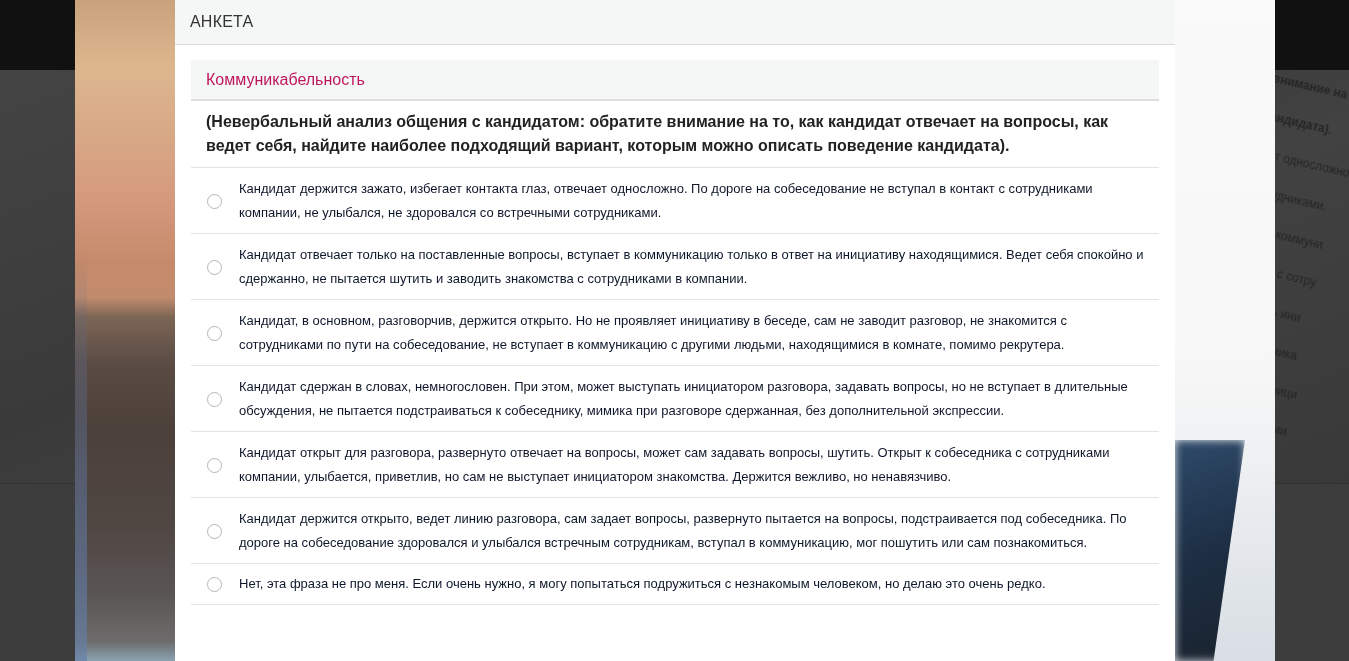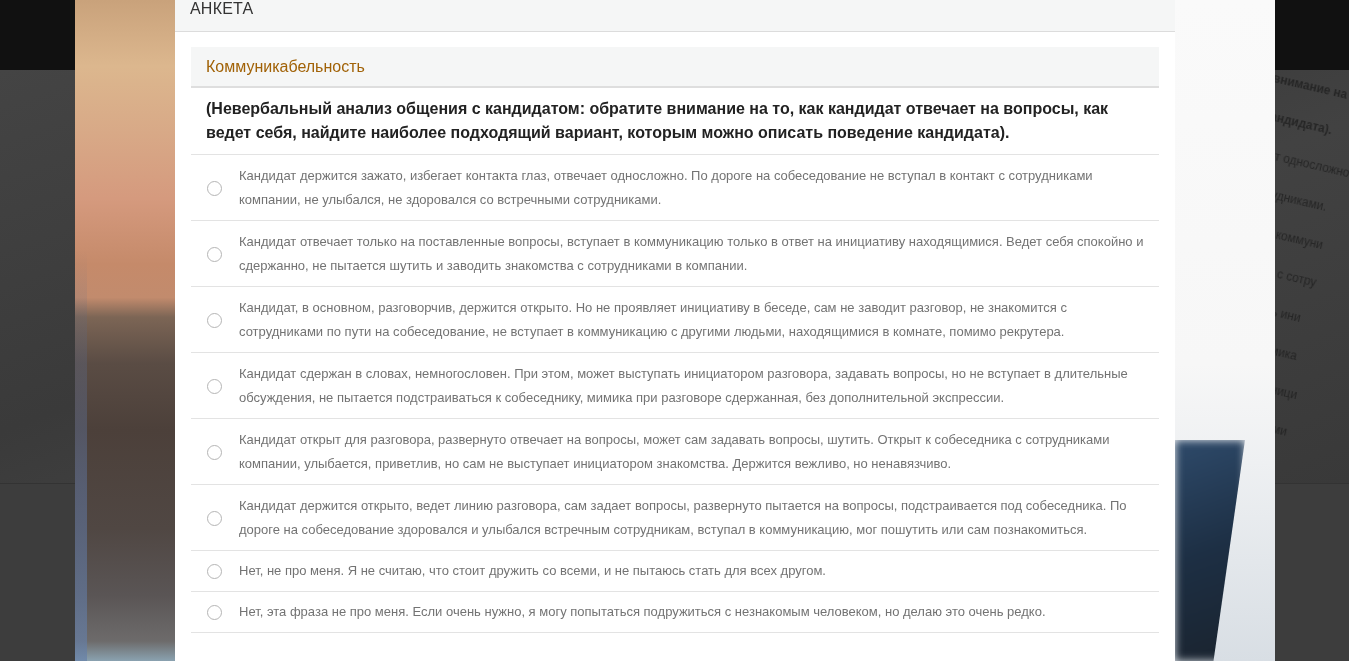--- a/index.html
+++ b/index.html
@@ -64,47 +64,47 @@
       clip-path: polygon(0 0, 100% 0, 55% 100%, 0 100%);
       filter: blur(4px);
     }
 
     
     .modal {
       position: absolute; left: 175px; top: 0; width: 1000px; height: 661px;
       background: #ffffff; overflow: hidden;
     }
     .modal-header {
-      height: 32px; background: #f5f6f6; border-bottom: 1px solid #dcdcdc;
-      padding: 0 15px; display: flex; 
+      height: 45px; background: #f5f6f6; border-bottom: 1px solid #dcdcdc;
+      padding: 0 15px; display: flex; align-items: center;
     }
     .modal-title {
       font-size: 16px; color: #333; font-weight: normal; letter-spacing: 0.2px;
     }
     .modal-body { padding: 15px 16px 0 16px; }
     .section-bar {
       height: 41px; background: #f5f6f6; border-bottom: 2px solid #dedede;
       display: flex; align-items: center; padding: 0 15px;
     }
-    .section-title { font-size: 16px; color: #a16207; }
+    .section-title { font-size: 16px; color: #be185d; }
     .question {
       font-size: 16px; font-weight: bold; color: #222; line-height: 24px;
       padding: 9px 15px 9px 15px; border-bottom: 1px solid #e3e3e3;
     }
     .option {
       display: flex; align-items: center; border-bottom: 1px solid #e3e3e3;
       padding: 9px 15px 8px 15px; min-height: 65px; cursor: pointer;
     }
     .option.single { min-height: 41px; padding-top: 8px; padding-bottom: 8px; }
     .radio {
       flex: 0 0 auto; width: 15px; height: 15px; border-radius: 50%;
       border: 1px solid #b5b5b5; background: #fff; margin: 0 17px 0 1px;
     }
     .option-text {
-      font-size: 13px; color: #737373; line-height: 24px;
+      font-size: 13px; color: #0f172a; line-height: 24px;
     }
   </style>
 </head>
 <body>
 
 <div class="bg-topbar"></div>
 <div class="bg-lower"></div>
 <div class="bg-bottom"></div>
 <div class="bg-tilted">
   <div class="tilt-inner">
@@ -161,20 +161,16 @@
       <span class="option-text">Кандидат открыт для разговора, развернуто отвечает на вопросы, может сам задавать вопросы, шутить. Открыт к собеседника с сотрудниками компании, улыбается, приветлив, но сам не выступает инициатором знакомства. Держится вежливо, но ненавязчиво.</span>
     </div>
     <div class="option">
       <span class="radio"></span>
       <span class="option-text">Кандидат держится открыто, ведет линию разговора, сам задает вопросы, развернуто пытается на вопросы, подстраивается под собеседника. По дороге на собеседование здоровался и улыбался встречным сотрудникам, вступал в коммуникацию, мог пошутить или сам познакомиться.</span>
     </div>
 
 
     <div class="option single">
       <span class="radio"></span>
-      <span class="option-text">Нет, не про меня. Я не считаю, что стоит дружить со всеми, и не пытаюсь стать для всех другом.</span>
-    </div>
-    <div class="option single">
-      <span class="radio"></span>
       <span class="option-text">Нет, эта фраза не про меня. Если очень нужно, я могу попытаться подружиться с незнакомым человеком, но делаю это очень редко.</span>
     </div>
   </div>
 </div>
 
 </body></html>

